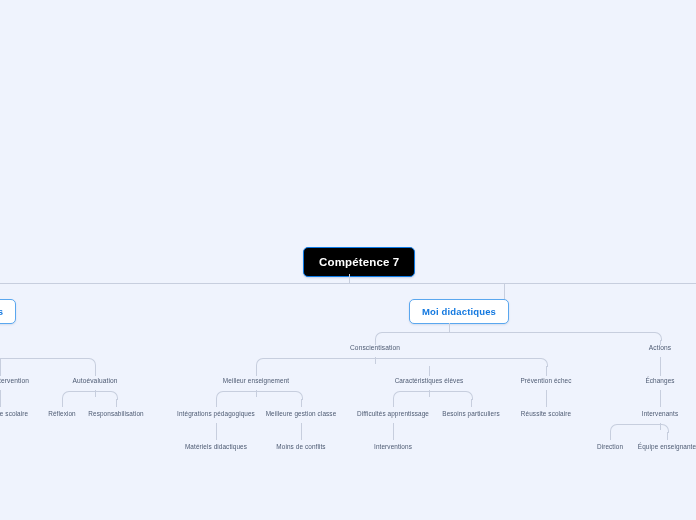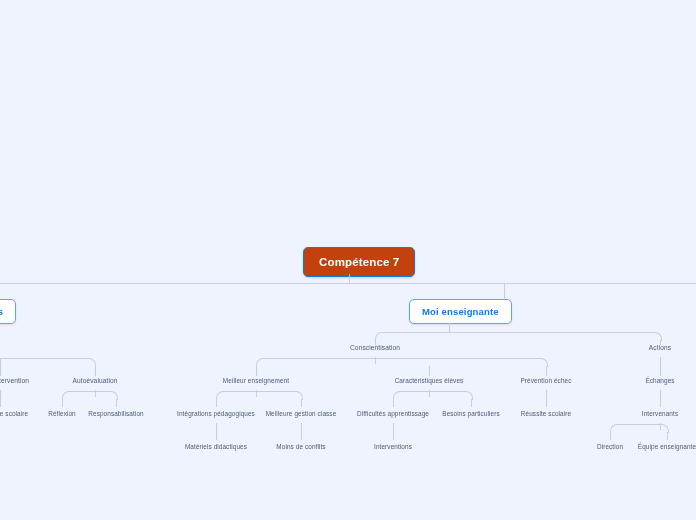--- a/index.html
+++ b/index.html
@@ -36,21 +36,21 @@
 
   
   .node {
     position: absolute;
     box-sizing: border-box;
     white-space: nowrap;
     border-radius: 5px;
     letter-spacing: .15px;
   }
   .node.root {
-    background: #c2410c;
+    background: #000000;
     color: #ffffff;
     font-weight: bold;
     font-size: 11.5px;
     padding: 8px 15px;
     border: 1px solid #0d7ae6;
     box-shadow: 0 1px 2px rgba(20,60,120,.18);
   }
   .node.main {
     background: #ffffff;
     color: #1479e0;
@@ -98,21 +98,21 @@
   <div class="elbow tl" style="left:62px; top:391px; width:34px; height:8px;"></div>
   <div class="elbow tr" style="left:95px; top:391px; width:22px; height:8px;"></div>
   <div class="ln v" style="left:62px; top:399px; height:8px;"></div>
   <div class="ln v" style="left:116px; top:399px; height:8px;"></div>
 
   <div class="leaf" style="left:62px; top:410px;">Réflexion</div>
   <div class="leaf" style="left:116px; top:410px;">Responsabilisation</div>
 
   <div class="ln v" style="left:504px; top:283px; height:16px;"></div>
 
-  <div class="node main" style="left:409px; top:299px;">Moi enseignante</div>
+  <div class="node main" style="left:409px; top:299px;">Moi didactiques</div>
 
   <div class="ln v" style="left:449px; top:323px; height:10px;"></div>
 
   <div class="elbow tl" style="left:375px; top:332px; width:75px; height:8px;"></div>
   <div class="elbow tr" style="left:449px; top:332px; width:212px; height:8px;"></div>
   <div class="ln v" style="left:375px; top:340px; height:5px;"></div>
   <div class="ln v" style="left:660px; top:340px; height:5px;"></div>
 
   <div class="leaf lvl2" style="left:375px; top:344px;">Conscientisation</div>
   <div class="leaf lvl2" style="left:660px; top:344px;">Actions</div>

